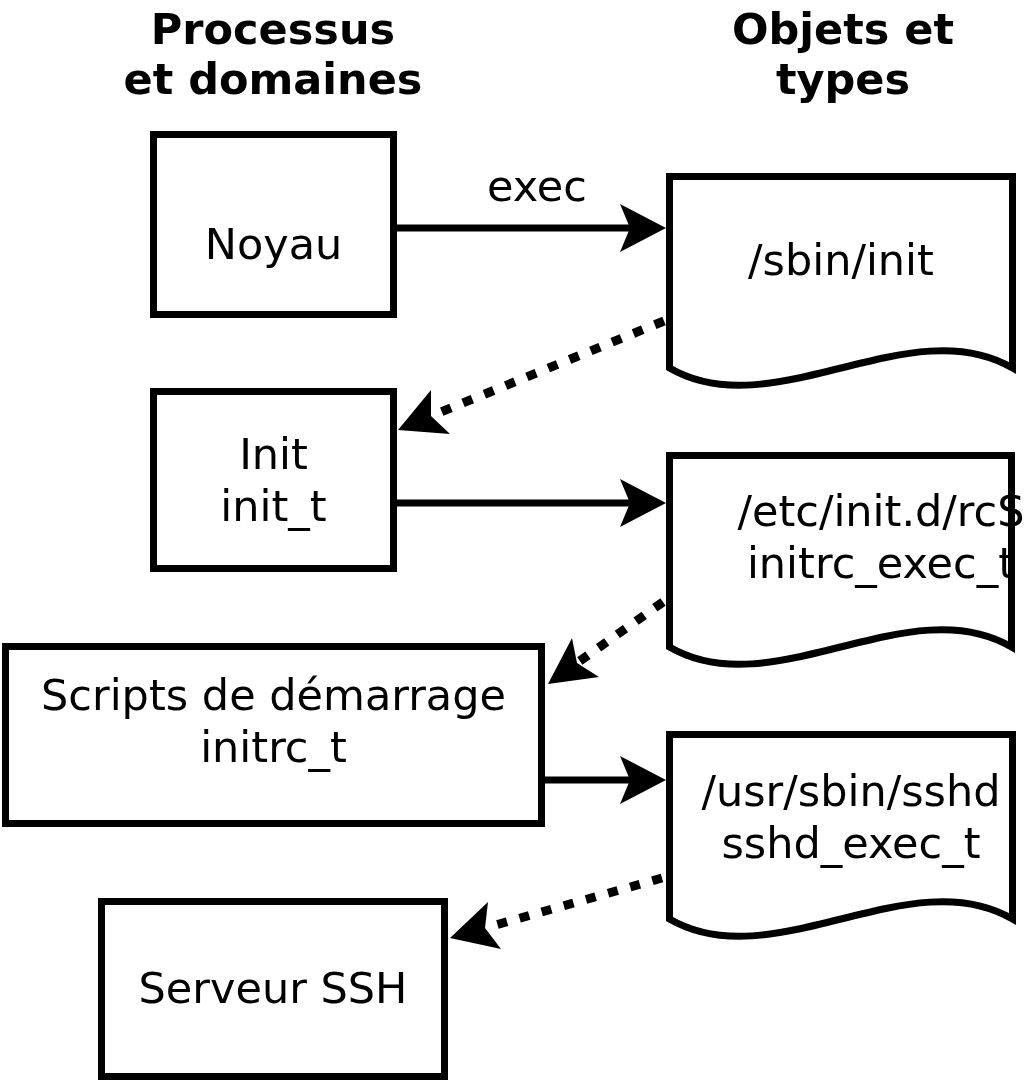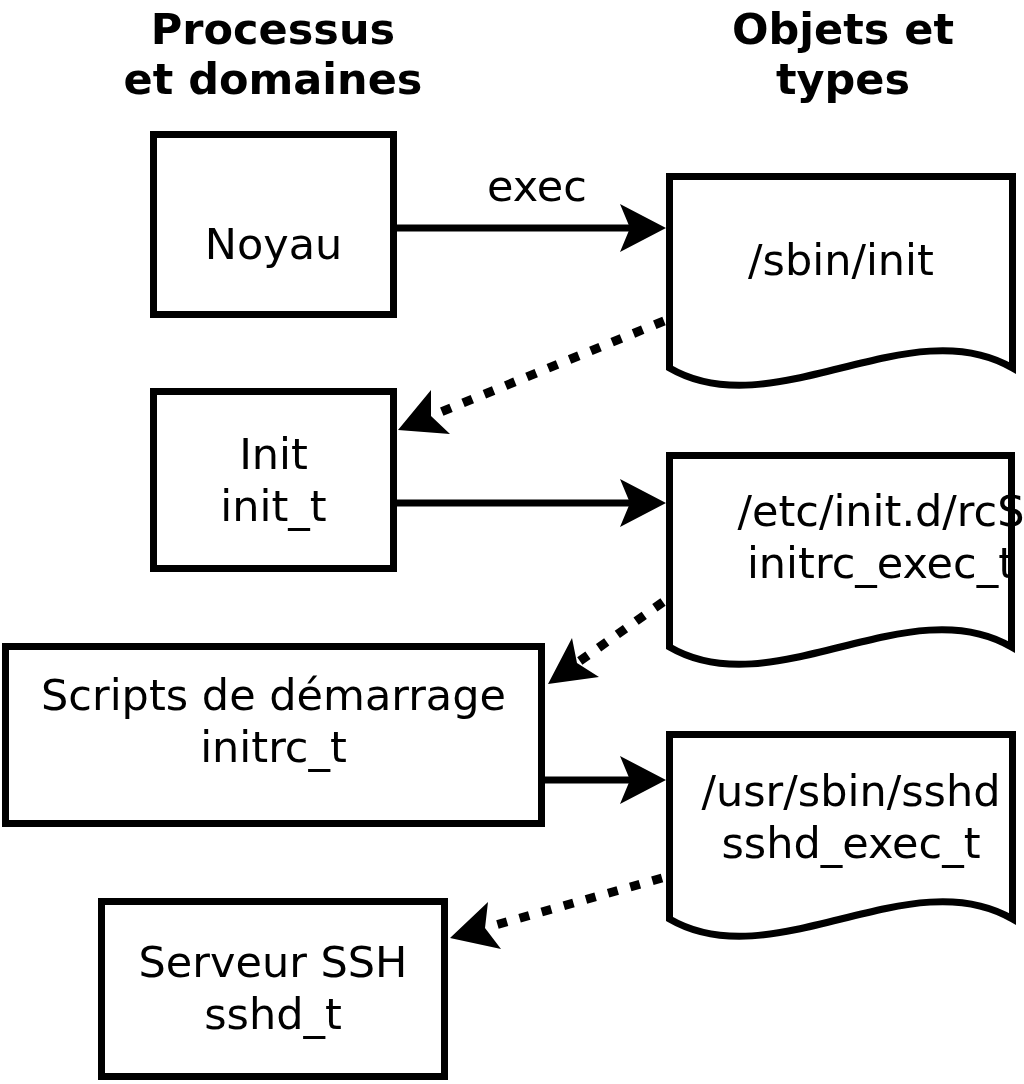--- a/index.html
+++ b/index.html
@@ -98,21 +98,20 @@
   <div class="label" id="lbl-proc-1">
     <span>Init</span>
     <span>init_t</span>
   </div>
   <div class="label" id="lbl-proc-2">
     <span>Scripts de démarrage</span>
     <span>initrc_t</span>
   </div>
   <div class="label" id="lbl-proc-3">
     <span>Serveur SSH</span>
-    <span>sshd_t</span>
   </div>
 
   <div class="label" id="lbl-obj-0">
     <span>/sbin/init</span>
   </div>
   <div class="label" id="lbl-obj-1">
     <span>/etc/init.d/rcS</span>
     <span>initrc_exec_t</span>
   </div>
   <div class="label" id="lbl-obj-2">

